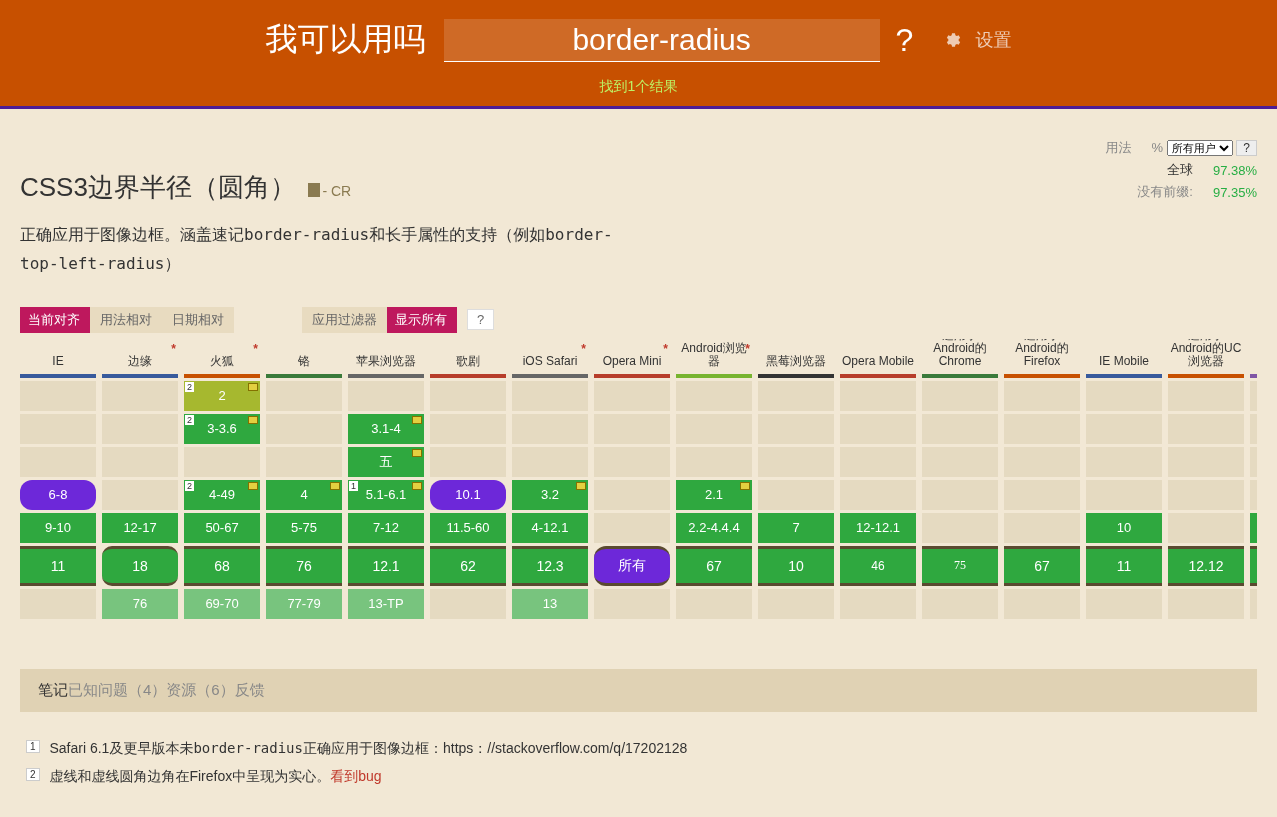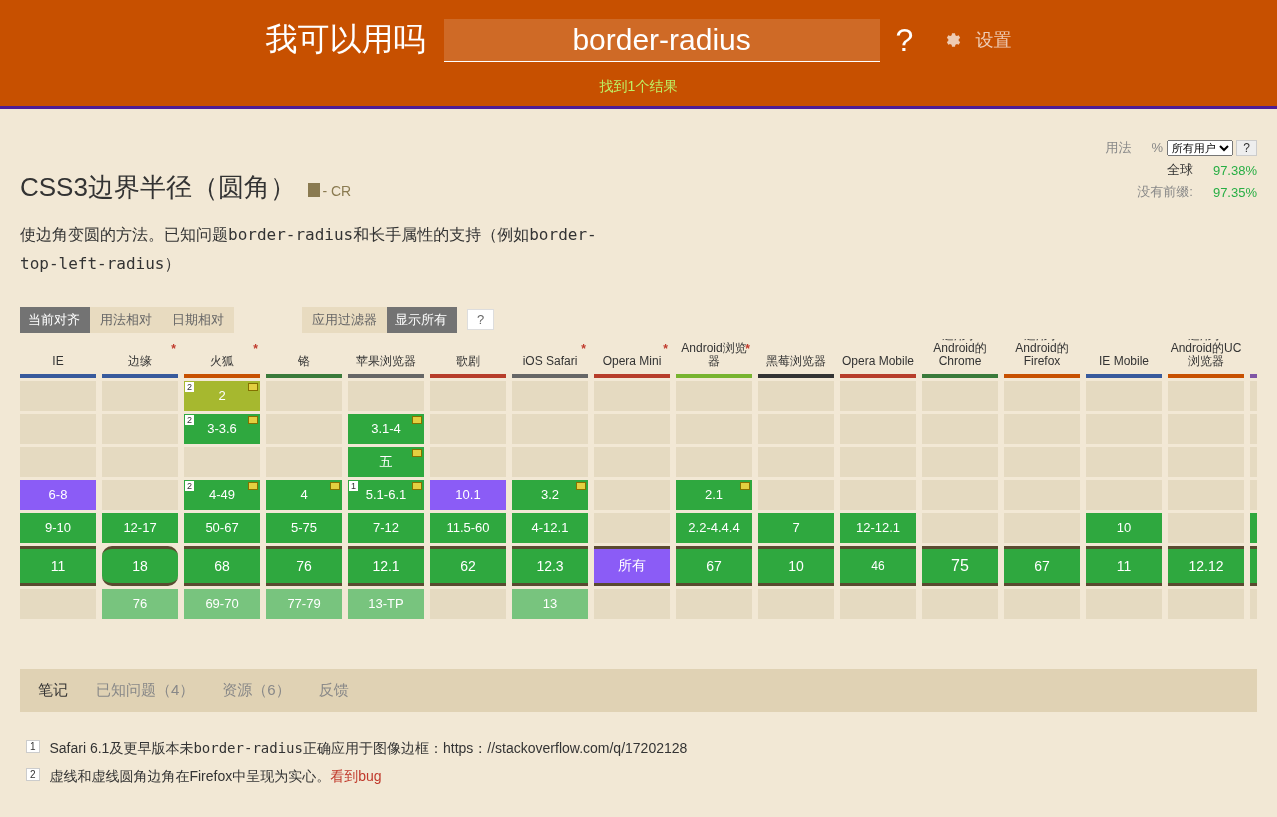--- a/index.html
+++ b/index.html
@@ -29,43 +29,43 @@
   .usage-select { font-size: 11px; }
   .usage-help { background: #eee; border: 1px solid #ccc; padding: 0 6px; font-size: 12px; cursor: pointer; }
   .usage-pct { color: #27ae44; font-weight: 500; }
 
   .feat-desc { font-size: 16px; line-height: 1.8; color: #333; margin-top: 16px; max-width: 600px; font-weight: 300; }
   code.inline { font-family: Consolas, monospace; }
 
   
   .ctrls { margin-top: 28px; display: flex; align-items: center; gap: 0; font-size: 13px; }
   .ctrl { padding: 4px 10px; background: #e8dbc0; color: #666; cursor: pointer; }
-  .ctrl.active { background: #737373; color: #fff; padding-left: 8px; }
+  .ctrl.active { background: #be185d; color: #fff; padding-left: 8px; }
   .ctrl-gap { width: 68px; }
   .ctrl.help { background: #fff; border: 1px solid #ddd; margin-left: 10px; padding: 2px 9px; }
 
   
   .tbl-wrap { margin-top: 6px; overflow-x: auto; padding-bottom: 10px; }
   .tbl { display: flex; gap: 6px; min-width: 1240px; }
   .col { width: 76px; flex: 0 0 76px; display: flex; flex-direction: column; gap: 3px; }
   .col-head { height: 32px; display: flex; align-items: flex-end; justify-content: center; text-align: center; font-size: 12px; color: #333; line-height: 1.1; padding-bottom: 2px; position: relative; }
   .col-head.star::after { content: "*"; color: #c0392b; font-weight: bold; position: absolute; right: 2px; top: 4px; }
   .col-bar { height: 4px; width: 100%; }
 
   .cell { height: 30px; display: flex; align-items: center; justify-content: center; color: #fff; font-size: 13px; position: relative; }
   .cell.empty { background: #e5dac1; }
   .cell.yes { background: #2fa83f; }
   .cell.yes-light { background: #78c47e; }
-  .cell.no { background: #8b5cf6; }
+  .cell.no { background: #6d28d9; border-radius: 12px; }
   .cell.partial { background: #a6b82f; }
   .cell.prefix::after { content: ""; position: absolute; top: 2px; right: 2px; width: 8px; height: 6px; background: #e3d040; border: 1px solid #847100; }
   .cell .note { position: absolute; top: 1px; left: 1px; background: #fff; color: #333; font-size: 9px; padding: 0 2px; line-height: 10px; }
 
   
-  .tabs { margin-top: 40px; display: flex; gap: 28px; padding: 12px 18px; font-size: 15px; color: #888; background: #e0d2b4; }
+  .tabs { margin-top: 40px; display: flex; padding: 12px 18px; font-size: 15px; color: #888; background: #e0d2b4; }
   .tab { cursor: pointer; }
   .tab.active { color: #333; }
 
   
   .notes { padding: 22px 6px 40px; font-size: 14px; color: #333; line-height: 2; }
   .notes .sup { background: #fff; border: 1px solid #ccc; font-size: 10px; padding: 0 3px; vertical-align: 3px; margin-right: 6px; }
   .link { color: #c0392b; }
 
   
   .tbl-wrap::-webkit-scrollbar { height: 16px; }
@@ -112,21 +112,21 @@
         <span class="usage-pct">97.38%</span>
       </div>
       <div class="usage-row">
         <span class="usage-label">没有前缀:</span>
         <span class="usage-pct">97.35%</span>
       </div>
     </div>
   </div>
 
   <p class="feat-desc">
-    <span>使边角变圆的方法。已知问题</span><code class="inline">border-radius</code><span>和长手属性的支持（例如</span><code class="inline">border-top-left-radius</code><span>）</span>
+    <span>正确应用于图像边框。涵盖速记</span><code class="inline">border-radius</code><span>和长手属性的支持（例如</span><code class="inline">border-top-left-radius</code><span>）</span>
   </p>
 
   <div class="ctrls">
     <span class="ctrl active">当前对齐</span>
     <span class="ctrl">用法相对</span>
     <span class="ctrl">日期相对</span>
     <span class="ctrl-gap"></span>
     <span class="ctrl">应用过滤器</span>
     <span class="ctrl active">显示所有</span>
     <span class="ctrl help">?</span>
@@ -334,21 +334,21 @@
           <div class="cell empty"></div>
         </div>
         <div class="col">
           <div class="col-head">适用于Android的Chrome</div>
           <div class="col-bar" style="background: rgb(58, 122, 58);"></div>
           <div class="cell empty"></div>
           <div class="cell empty"></div>
           <div class="cell empty"></div>
           <div class="cell empty"></div>
           <div class="cell empty"></div>
-          <div class="cell yes" style="height: 34px; border-top: 3px solid rgb(90, 74, 48); border-bottom: 3px solid rgb(90, 74, 48); font-size: 16px; box-sizing: content-box;">
+          <div class="cell yes" style="height: 34px; border-top: 3px solid rgb(90, 74, 48); border-bottom: 3px solid rgb(90, 74, 48); font-size: 12px; box-sizing: content-box; font-family: Liberation Serif, serif;">
             <span>75</span>
           </div>
           <div class="cell empty"></div>
         </div>
         <div class="col">
           <div class="col-head">适用于Android的Firefox</div>
           <div class="col-bar" style="background: rgb(199, 80, 0);"></div>
           <div class="cell empty"></div>
           <div class="cell empty"></div>
           <div class="cell empty"></div>

